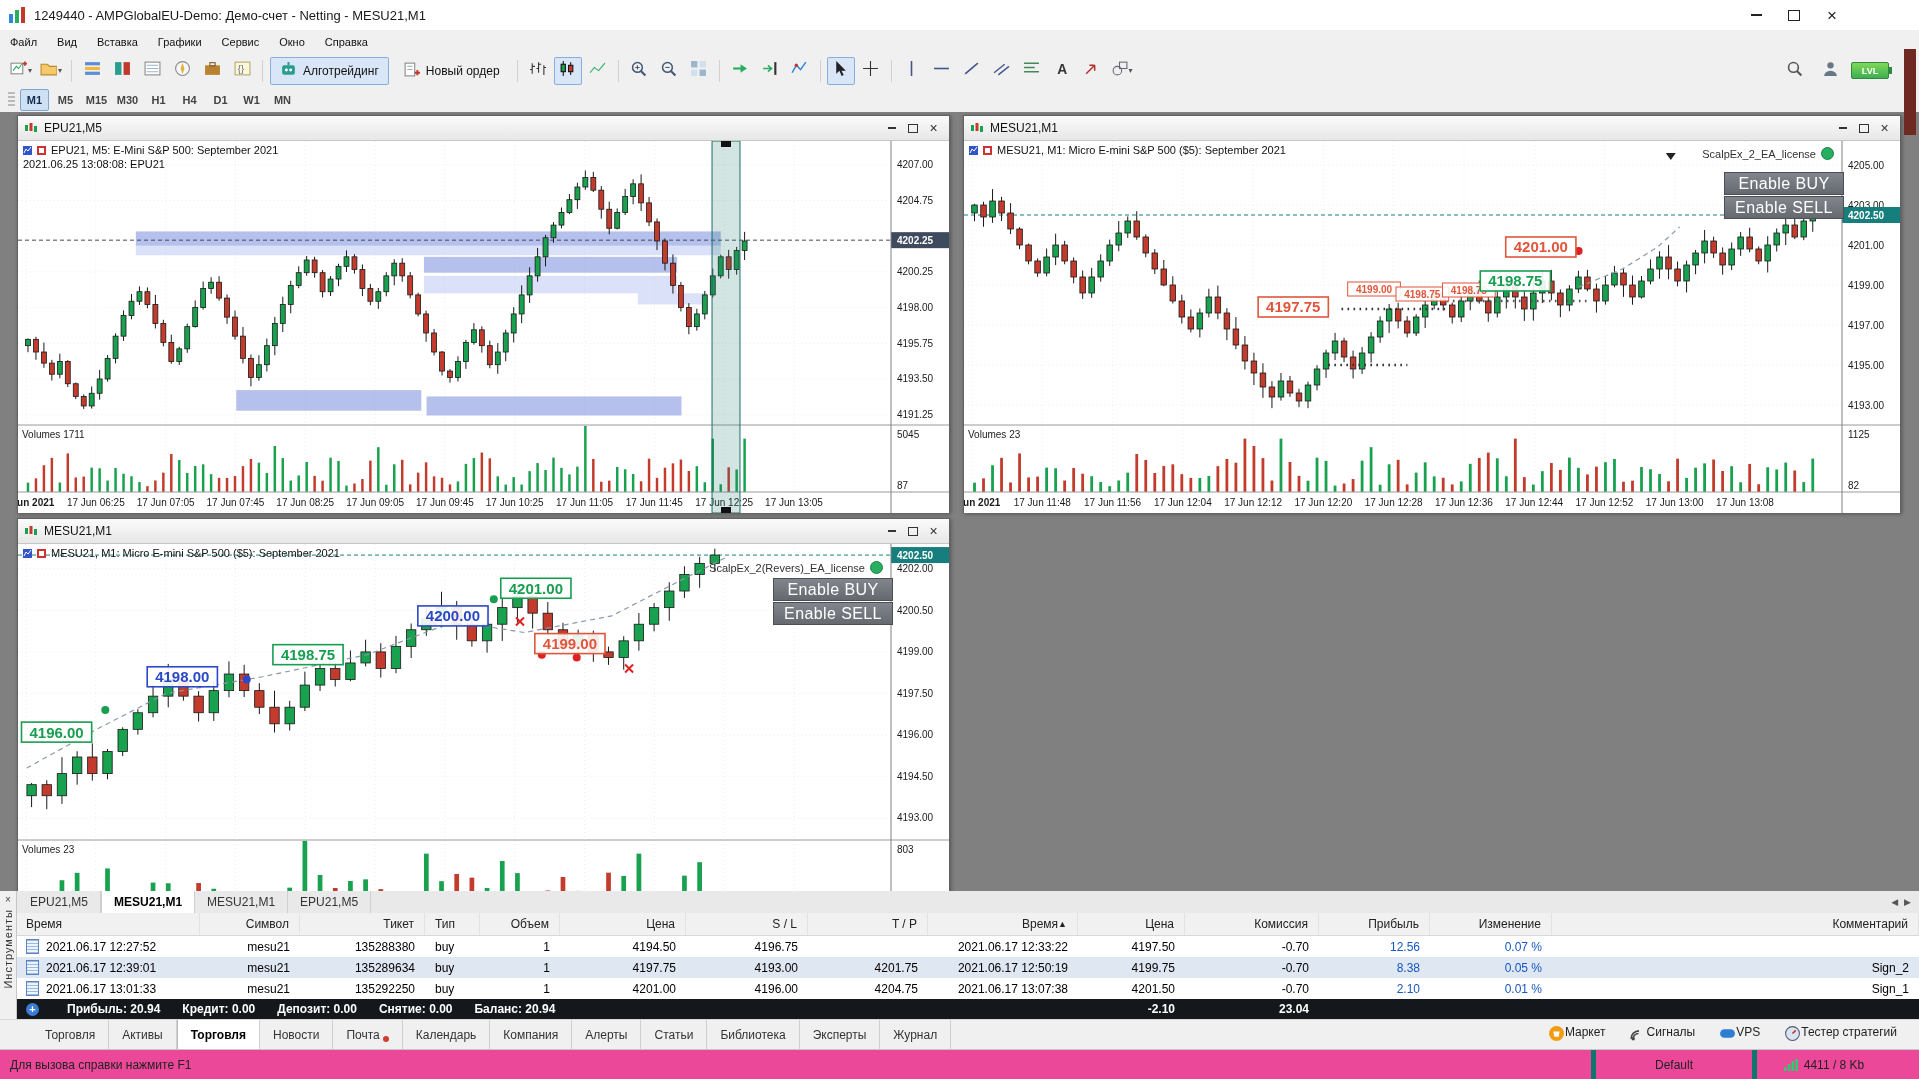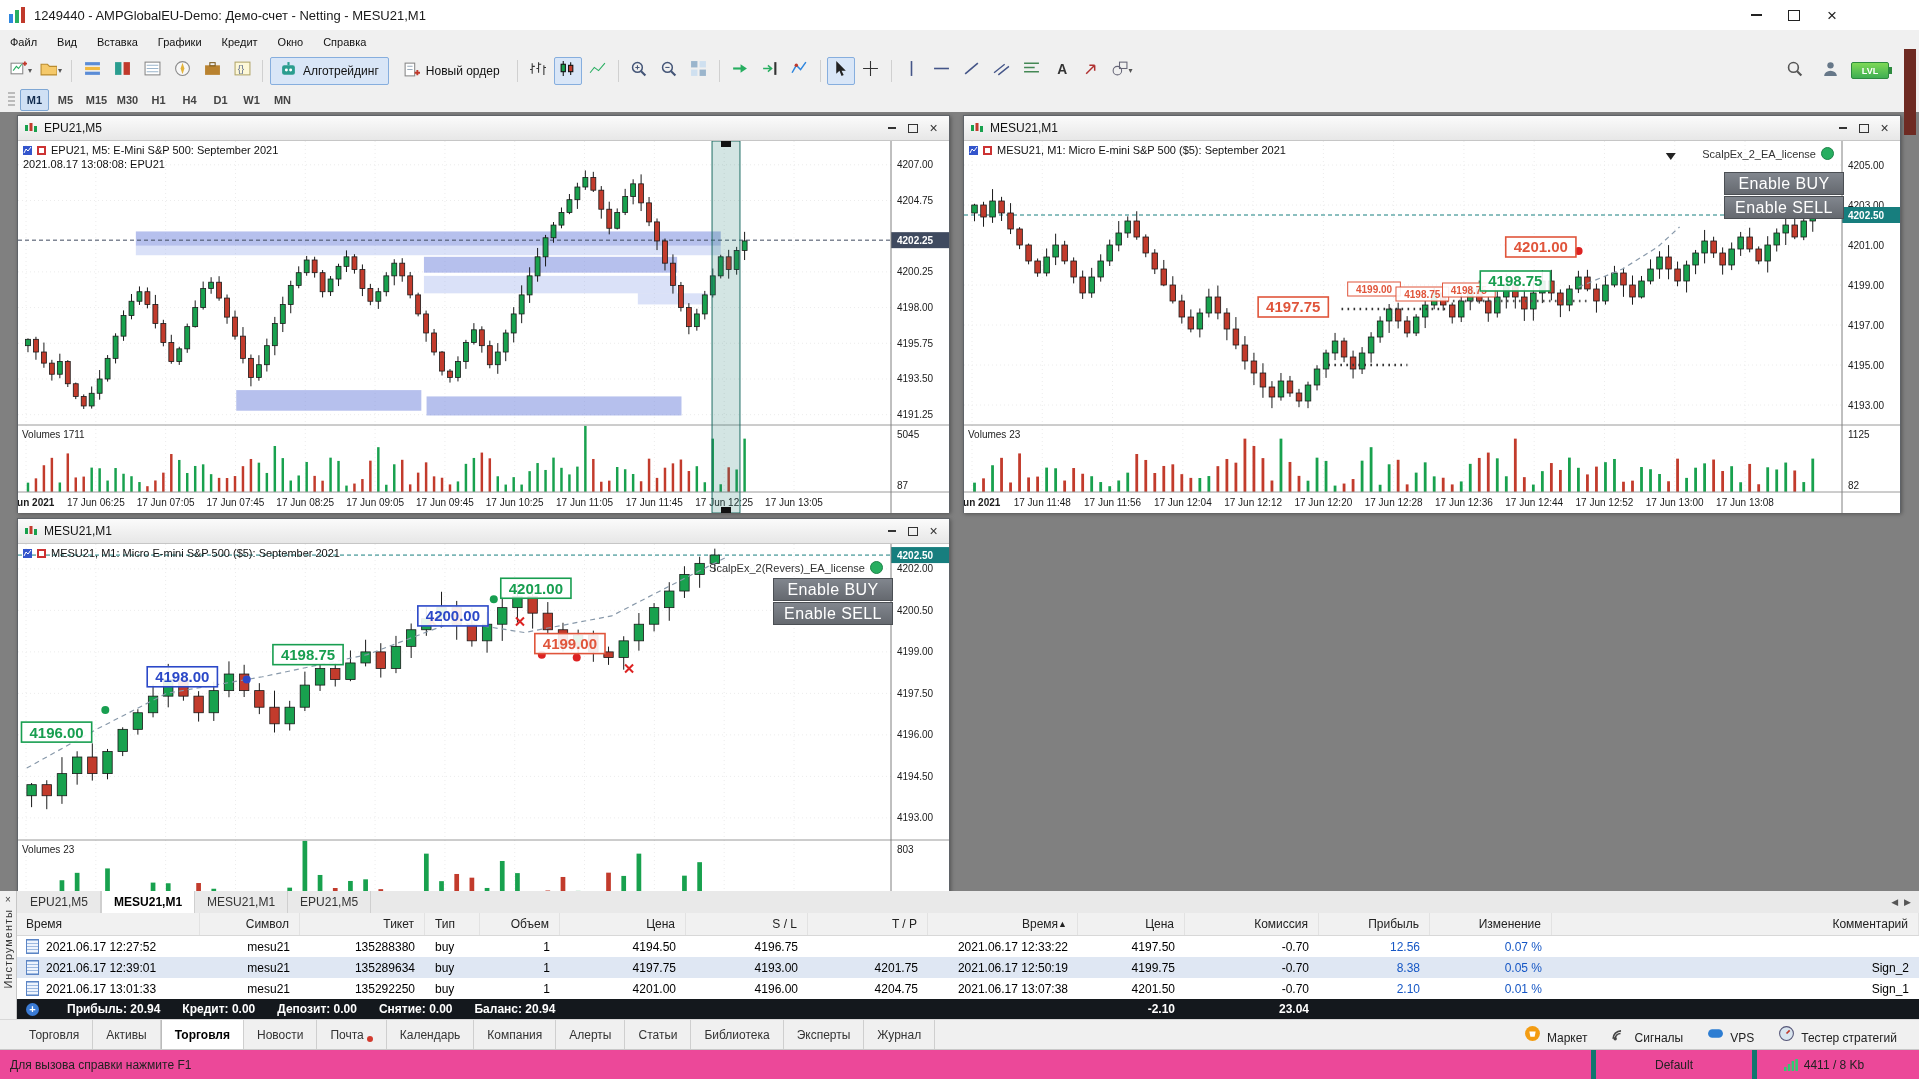--- a/index.html
+++ b/index.html
@@ -68,26 +68,26 @@
   .tb-row>div{display:flex;align-items:center;padding:0 10px;white-space:nowrap;overflow:hidden}
   .tb-row.sel{background:#dfe7f3}
   .blue{color:#1657c5}
   .doc{width:11px;height:13px;background:#eef4fd;border:1px solid #5b84c4;margin-right:7px;flex:0 0 auto;
        background-image:linear-gradient(#9db9e0 1px,transparent 1px);background-size:100% 3px;background-position:0 3px}
   .tb-sum{height:20px;background:#14181d;color:#fff;font-size:12px;font-weight:bold}
   .tb-sum>div{display:flex;align-items:center;padding:0 10px;white-space:nowrap}
   .sum-left{grid-column:1/9;gap:22px}
   .plus-ico{width:13px;height:13px;border-radius:50%;background:#3a7bd5;color:#fff;font-size:11px;font-weight:bold;display:flex;align-items:center;justify-content:center;margin-right:6px}
   
-  .btabs{top:1019px;height:30px;background:#f0f0f0;border-top:1px solid #d8d8d8;display:flex;align-items:stretch;padding-left:16px;font-size:12px}
+  .btabs{top:1019px;height:30px;background:#f0f0f0;border-top:1px solid #d8d8d8;display:flex;align-items:stretch;padding-left:32px;font-size:12px}
   .btab{display:flex;align-items:center;padding:0 13px;border-right:1px solid #cfcfcf;color:#333;position:relative}
   .btab.active{background:#fff;font-weight:bold;color:#000;border-left:1px solid #bbb}
   .badge-dot{width:6px;height:6px;border-radius:50%;background:#d23b2f;margin-left:3px;margin-top:8px}
   .btabs-right{margin-left:auto;display:flex;align-items:center;gap:4px;padding-right:12px}
-  .btr{display:flex;align-items:flex-end;gap:6px;padding:0 10px;color:#222}
+  .btr{display:flex;align-items:flex-start;padding:0 10px;color:#222}
   
   .statusbar{top:1049px;height:30px;background:#ec4899;border-top:1px solid #c8c8c8;display:flex;align-items:stretch;font-size:12px;color:#222}
   .shelp{display:flex;align-items:center;padding-left:10px;flex:1}
   .sseg{display:flex;align-items:center;justify-content:center;border-left:5px solid #0f766e;white-space:pre;padding:0 8px}
   .seg-default{width:140px}
   .seg-ohlc{width:436px}
   .seg-traffic{width:118px;gap:6px;margin-right:28px}
   
   .lstrip{position:absolute;left:0;top:891px;width:16px;height:128px;background:#f0f0f0;border-right:1px solid #c6c6c6;z-index:5;display:flex;flex-direction:column;align-items:center}
   .lstrip .x{font-size:10px;color:#444;margin:3px 0 4px}
@@ -113,21 +113,21 @@
       </span>
     <span class="wb close">×</span>
   </span>
 </div>
 
 <div class="abs menubar">
     <div class="menu-item">Файл</div>
     <div class="menu-item">Вид</div>
     <div class="menu-item">Вставка</div>
     <div class="menu-item">Графики</div>
-    <div class="menu-item">Кредит</div>
+    <div class="menu-item">Сервис</div>
     <div class="menu-item">Окно</div>
     <div class="menu-item">Справка</div>
   </div>
 <div class="abs toolbar">
     <div class="tbtn dd">
       <span><svg width="17" height="17" viewBox="0 0 16 16">
           <rect x="1" y="3" width="11" height="10" fill="#fff" stroke="#888"></rect>
           <polyline points="3,10 6,6 8,8 11,4" fill="none" stroke="#27ae60"></polyline>
           <path d="M12 3.5h4M14 1.5v4" stroke="#c0392b" stroke-width="1.6"></path>
         </svg></span>
@@ -698,21 +698,21 @@
         <svg class="sq" viewBox="0 0 9 9">
             <rect width="9" height="9" fill="#3355cc"></rect>
             <path d="M1 7l2-4 2 2 3-4" stroke="#fff" fill="none"></path>
           </svg>
         <svg class="sq" viewBox="0 0 9 9">
             <rect width="9" height="9" fill="#cc3333"></rect>
             <rect x="2" y="2" width="5" height="5" fill="#fff"></rect>
           </svg>
         <span>EPU21, M5: E-Mini S&amp;P 500: September 2021</span>
       </div>
-      <div class="csub">2021.08.17 13:08:08: EPU21</div>
+      <div class="csub">2021.06.25 13:08:08: EPU21</div>
     </div>
   </div>
 
   <div class="cwin" style="left:963px;top:3px;width:938px;height:398px">
     <div class="cw-tb">
       <svg width="14" height="14" viewBox="0 0 14 14">
           <rect x="1" y="4" width="3" height="6" fill="#18A14E"></rect>
           <rect x="5.5" y="2" width="3" height="8" fill="#C23B2C"></rect>
           <rect x="10" y="5" width="3" height="6" fill="#18A14E"></rect>
         </svg>

